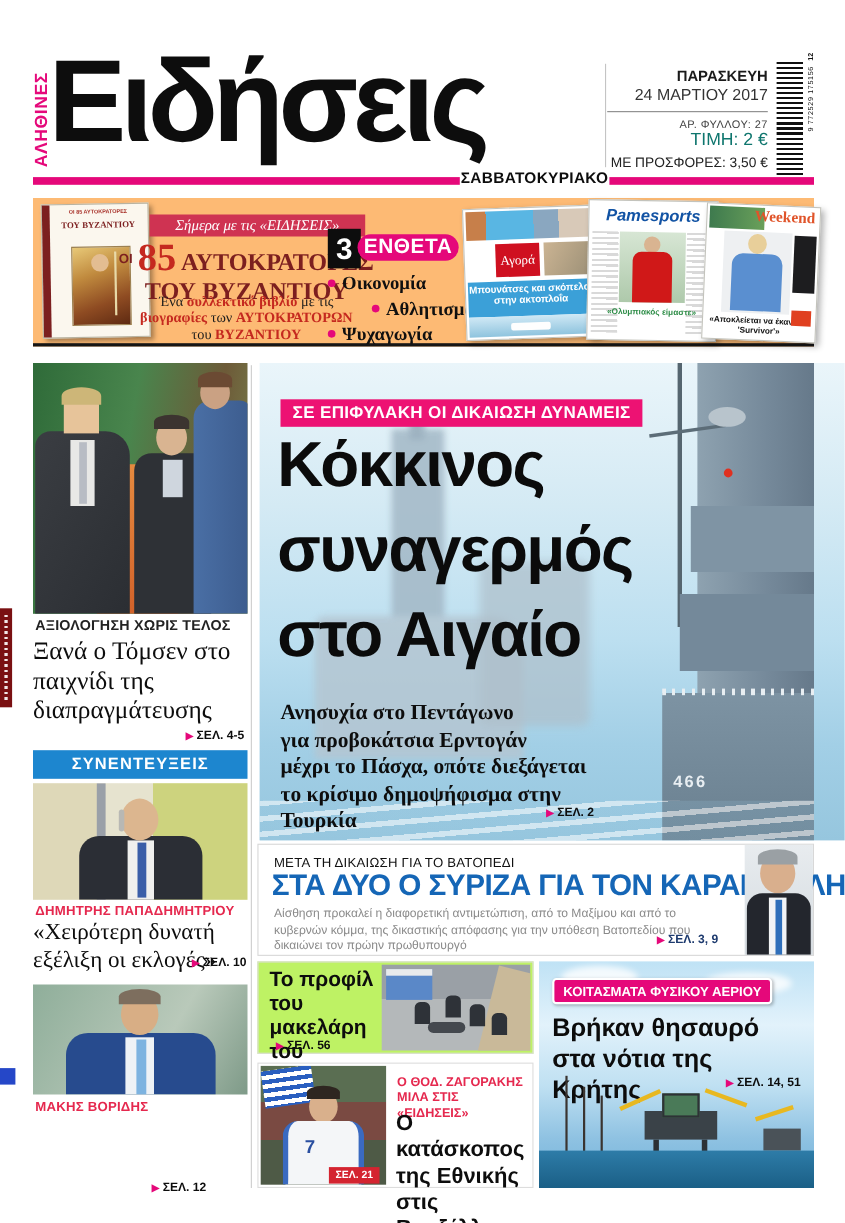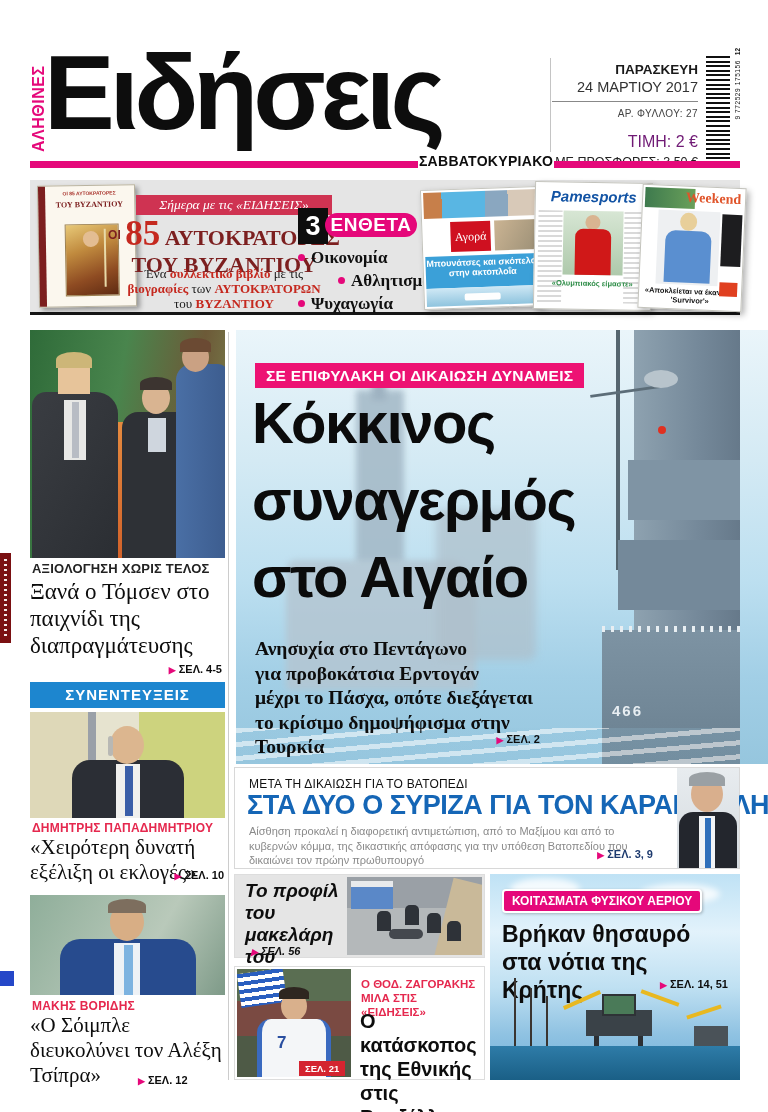--- a/index.html
+++ b/index.html
@@ -12,35 +12,35 @@
   #brand-small{left:30px;top:152px;transform:rotate(-90deg);transform-origin:0 0;
     font-weight:800;font-size:16px;color:#e5087a;letter-spacing:.5px;white-space:nowrap;}
   #brand{left:44px;top:30px;font-size:106px;font-weight:800;letter-spacing:-5px;color:#0d0d0d;
     line-height:125px;white-space:nowrap;}
   #header-divider{left:550px;top:58px;width:1px;height:106px;background:#c4c4c4;}
   #dateblock{left:552px;top:62px;width:146px;text-align:right;}
   #dateblock .day{font-weight:800;font-size:13.5px;color:#1a1a1a;}
   #dateblock .date{font-size:14.5px;color:#333;margin-top:2px;}
   #dateblock .rule{border-top:1px solid #888;margin-top:6px;}
   #dateblock .issue{font-size:10px;color:#444;margin-top:6px;letter-spacing:.4px;}
-  #dateblock .price{font-size:16px;color:#701a75;margin-top:14px;}
+  #dateblock .price{font-size:16px;color:#0f766e;}
   #dateblock .offers{font-size:12.5px;color:#222;margin-top:4px;}
   #barcode{left:706px;top:52px;width:34px;height:112px;background:#fff;}
   #barcode .bars{position:absolute;left:0;top:4px;width:24px;height:104px;
     background:repeating-linear-gradient(180deg,#101010 0 2px,#ffffff 2px 4.6px);}
   #barcode .num{position:absolute;right:-1px;top:8px;writing-mode:vertical-rl;transform:rotate(180deg);
     font-size:6.5px;letter-spacing:.6px;color:#111;}
   #barcode .topnum{position:absolute;right:-1px;top:-4px;writing-mode:vertical-rl;transform:rotate(180deg);
     font-size:6.5px;font-weight:700;color:#111;}
   #edition-bar{left:30px;top:161px;width:710px;height:7px;background:#e5087a;}
   #edition-label{left:418px;top:152px;width:136px;height:18px;background:#fff;text-align:center;
     font-weight:800;font-size:14px;line-height:18px;letter-spacing:.3px;color:#0d0d0d;}
 
   
-  #promo{left:30px;top:180px;width:710px;height:132px;background:#e5e5e5;border-bottom:3px solid #161616;}
+  #promo{left:30px;top:180px;width:710px;height:132px;background:#fdba74;border-bottom:3px solid #161616;}
   #book{position:absolute;left:8px;top:5px;width:96px;height:120px;background:#fbf7ee;
     border:1px solid #b9b3a0;box-shadow:3px 3px 5px rgba(0,0,0,.35);transform:rotate(-1deg);}
   #book .spine{position:absolute;left:0;top:0;width:7px;height:100%;background:#7c1f1f;}
   #book .cl1{position:absolute;left:10px;top:4px;width:82px;font-size:5px;color:#a8322a;font-weight:700;text-align:center;}
   #book .cl2{position:absolute;left:9px;top:14px;width:84px;font-family:"Liberation Serif",serif;
     font-size:8px;font-weight:700;color:#7c1f1f;text-align:center;line-height:9px;}
   #book .art{position:absolute;left:26px;top:38px;width:52px;height:70px;
     background:linear-gradient(160deg,#e8c978 0%,#c08a3e 35%,#8e4b22 70%,#5e2a12 100%);border:1px solid #9c8050;}
   #book .art .head{position:absolute;left:17px;top:6px;width:16px;height:16px;border-radius:50%;background:#e3bd92;}
   #book .art .staff{position:absolute;left:38px;top:4px;width:2px;height:58px;background:#e8d9a8;}
@@ -202,21 +202,21 @@
   #syriza-page .lbl{color:#1d3a6e;}
   #karamanlis-photo{position:absolute;right:0;top:0;width:62px;height:100px;overflow:hidden;
     background:linear-gradient(180deg,#e8ecef,#d4dadf);}
   #karamanlis-photo .head{left:14px;top:8px;width:32px;height:36px;background:#d9af8d;}
   #karamanlis-photo .hair{position:absolute;left:12px;top:4px;width:36px;height:14px;border-radius:50% 50% 0 0;background:#9aa0a4;}
   #karamanlis-photo .body{position:absolute;left:2px;top:44px;width:58px;height:56px;border-radius:14px 14px 0 0;background:#23262d;}
   #karamanlis-photo .shirt{position:absolute;left:22px;top:48px;width:16px;height:52px;background:#f2f4f6;}
   #karamanlis-photo .tie{position:absolute;left:28px;top:50px;width:6px;height:50px;background:#2f6fba;}
 
   
-  #london-box{left:234px;top:874px;width:251px;height:84px;background:#e5e5e5;border:1px solid #ddd;box-sizing:border-box;font-style:italic;}
+  #london-box{left:234px;top:874px;width:251px;height:84px;background:#bef264;border:1px solid #ddd;box-sizing:border-box;}
   #london-headline{position:absolute;left:10px;top:5px;width:110px;font-size:19px;font-weight:800;
     line-height:22px;color:#0d0d0d;}
   #london-page{position:absolute;left:16px;top:70px;}
   #london-photo{position:absolute;left:112px;top:2px;width:135px;height:78px;overflow:hidden;
     background:linear-gradient(180deg,#9aa0a6 0 40%,#b4b8ba 40%);}
   #london-photo .bus{position:absolute;left:4px;top:4px;width:42px;height:22px;background:#5a88c8;border-top:6px solid #e8eaec;}
   #london-photo .rail{position:absolute;right:-14px;top:6px;width:54px;height:90px;background:#c9b999;transform:rotate(14deg);}
   #london-photo .fig{position:absolute;width:14px;height:20px;border-radius:5px 5px 0 0;background:#2e3238;}
   #london-photo .victim{position:absolute;left:42px;top:52px;width:34px;height:10px;border-radius:5px;background:#44484e;}
   #zag-box{left:234px;top:966px;width:251px;height:114px;background:#fff;border:1px solid #ddd;box-sizing:border-box;}
@@ -389,21 +389,20 @@
   </div>
 
   <div class="abs" id="vor-photo">
     <div class="body"></div>
     <div class="shirt"></div>
     <div class="tie"></div>
     <div class="abs head" style="position:absolute;border-radius:50%;"></div>
     <div class="hair"></div>
   </div>
   <div class="abs int-kicker" id="int2-kicker">ΜΑΚΗΣ ΒΟΡΙΔΗΣ</div>
-  <div class="abs serif" id="int2-headline">«Ο Σόιμπλε διευκολύνει τον Αλέξη Τσίπρα»</div>
   <div class="abs pageref" id="int2-page">
     <span class="arr">▶</span><span>ΣΕΛ. 12</span>
   </div>
 
   <div class="abs" id="lead-photo">
     <div id="ship-far">
       <div class="tower"></div>
       <div class="top"></div>
       <div class="hull"></div>
     </div>

